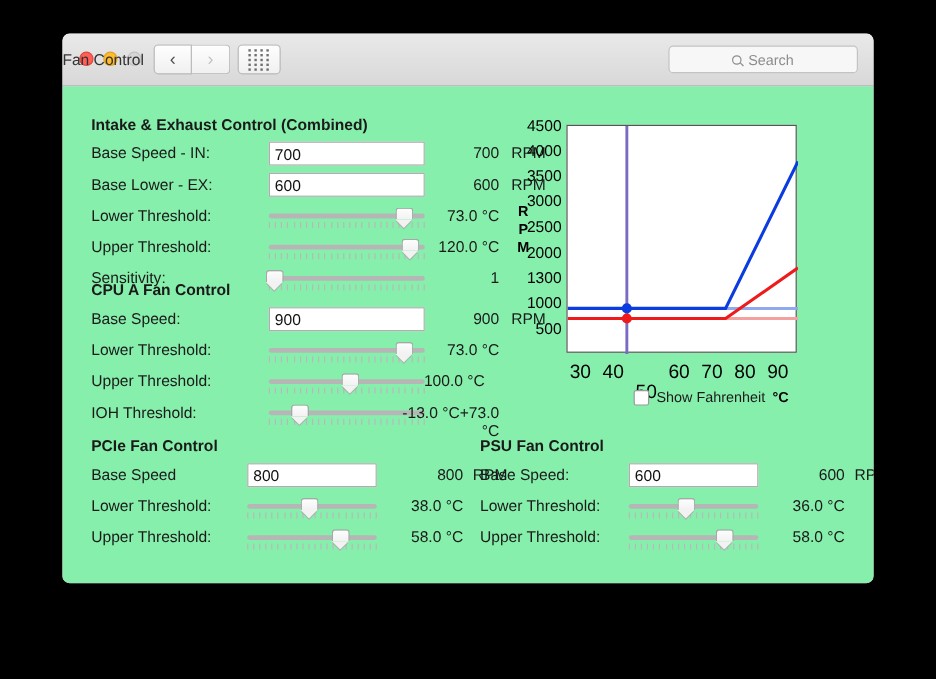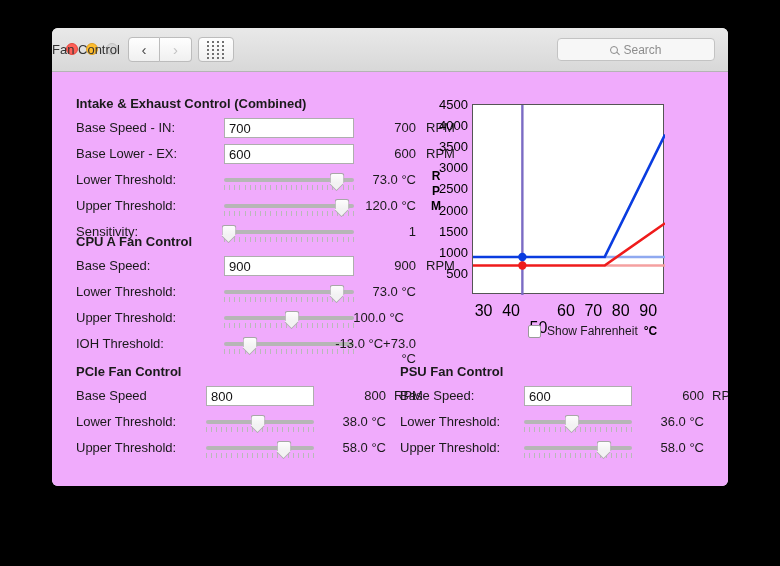--- a/index.html
+++ b/index.html
@@ -66,21 +66,21 @@
     width: 8px; height: 8px; border: 1.4px solid #8d8d8d;
     border-radius: 50%; position: relative;
   }
   .search .mag::after {
     content:""; position: absolute; right: -3px; bottom: -2px;
     width: 4px; height: 1.4px; background: #8d8d8d; transform: rotate(45deg);
   }
   .search .ph { font-size: 12px; color: #8d8d8d; }
 
   
-  .content { position: relative; height: 414px; background: #f0abfc; }
+  .content { position: relative; height: 414px; background: #86efac; }
   .sect-title { font-size: 13px; font-weight: bold; color: #1a1a1a; }
   .lbl { font-size: 13px; color: #1a1a1a; }
   .val { font-size: 13px; color: #1a1a1a; text-align: right; }
   .unit { font-size: 13px; color: #1a1a1a; }
 
   .tfield {
     height: 20px; background: #fff;
     border: 1px solid #aeaeae;
     font-size: 13px; color: #111;
     padding: 0 4px; line-height: 19px;
@@ -572,21 +572,21 @@
         <div class="val" style="position: absolute; left: 226px; top: 76px; width: 78px;">58.0 °C</div>
       </div>
       <div class="chartbox" style="left: 372px; top: 26px; width: 262px; height: 260px;">
         <div class="axis-title" style="left: 6px; top: 71px;">
           <div>R</div>
           <div>P</div>
           <div>M</div>
         </div>
         <div class="ylab" style="left: 10px; top: 167.889px;">500</div>
         <div class="ylab" style="left: 10px; top: 146.778px;">1000</div>
-        <div class="ylab" style="left: 10px; top: 125.667px;">1500</div>
+        <div class="ylab" style="left: 10px; top: 125.667px;">1300</div>
         <div class="ylab" style="left: 10px; top: 104.556px;">2000</div>
         <div class="ylab" style="left: 10px; top: 83.4444px;">2500</div>
         <div class="ylab" style="left: 10px; top: 62.3333px;">3000</div>
         <div class="ylab" style="left: 10px; top: 41.2222px;">3500</div>
         <div class="ylab" style="left: 10px; top: 20.1111px;">4000</div>
         <div class="ylab" style="left: 10px; top: -1px;">4500</div>
         <div class="xlab" style="left: 50.7143px; top: 204px;">30</div>
         <div class="xlab" style="left: 78.1429px; top: 204px;">40</div>
         <div class="xlab" style="left: 105.571px; top: 221px;">50</div>
         <div class="xlab" style="left: 133px; top: 204px;">60</div>

